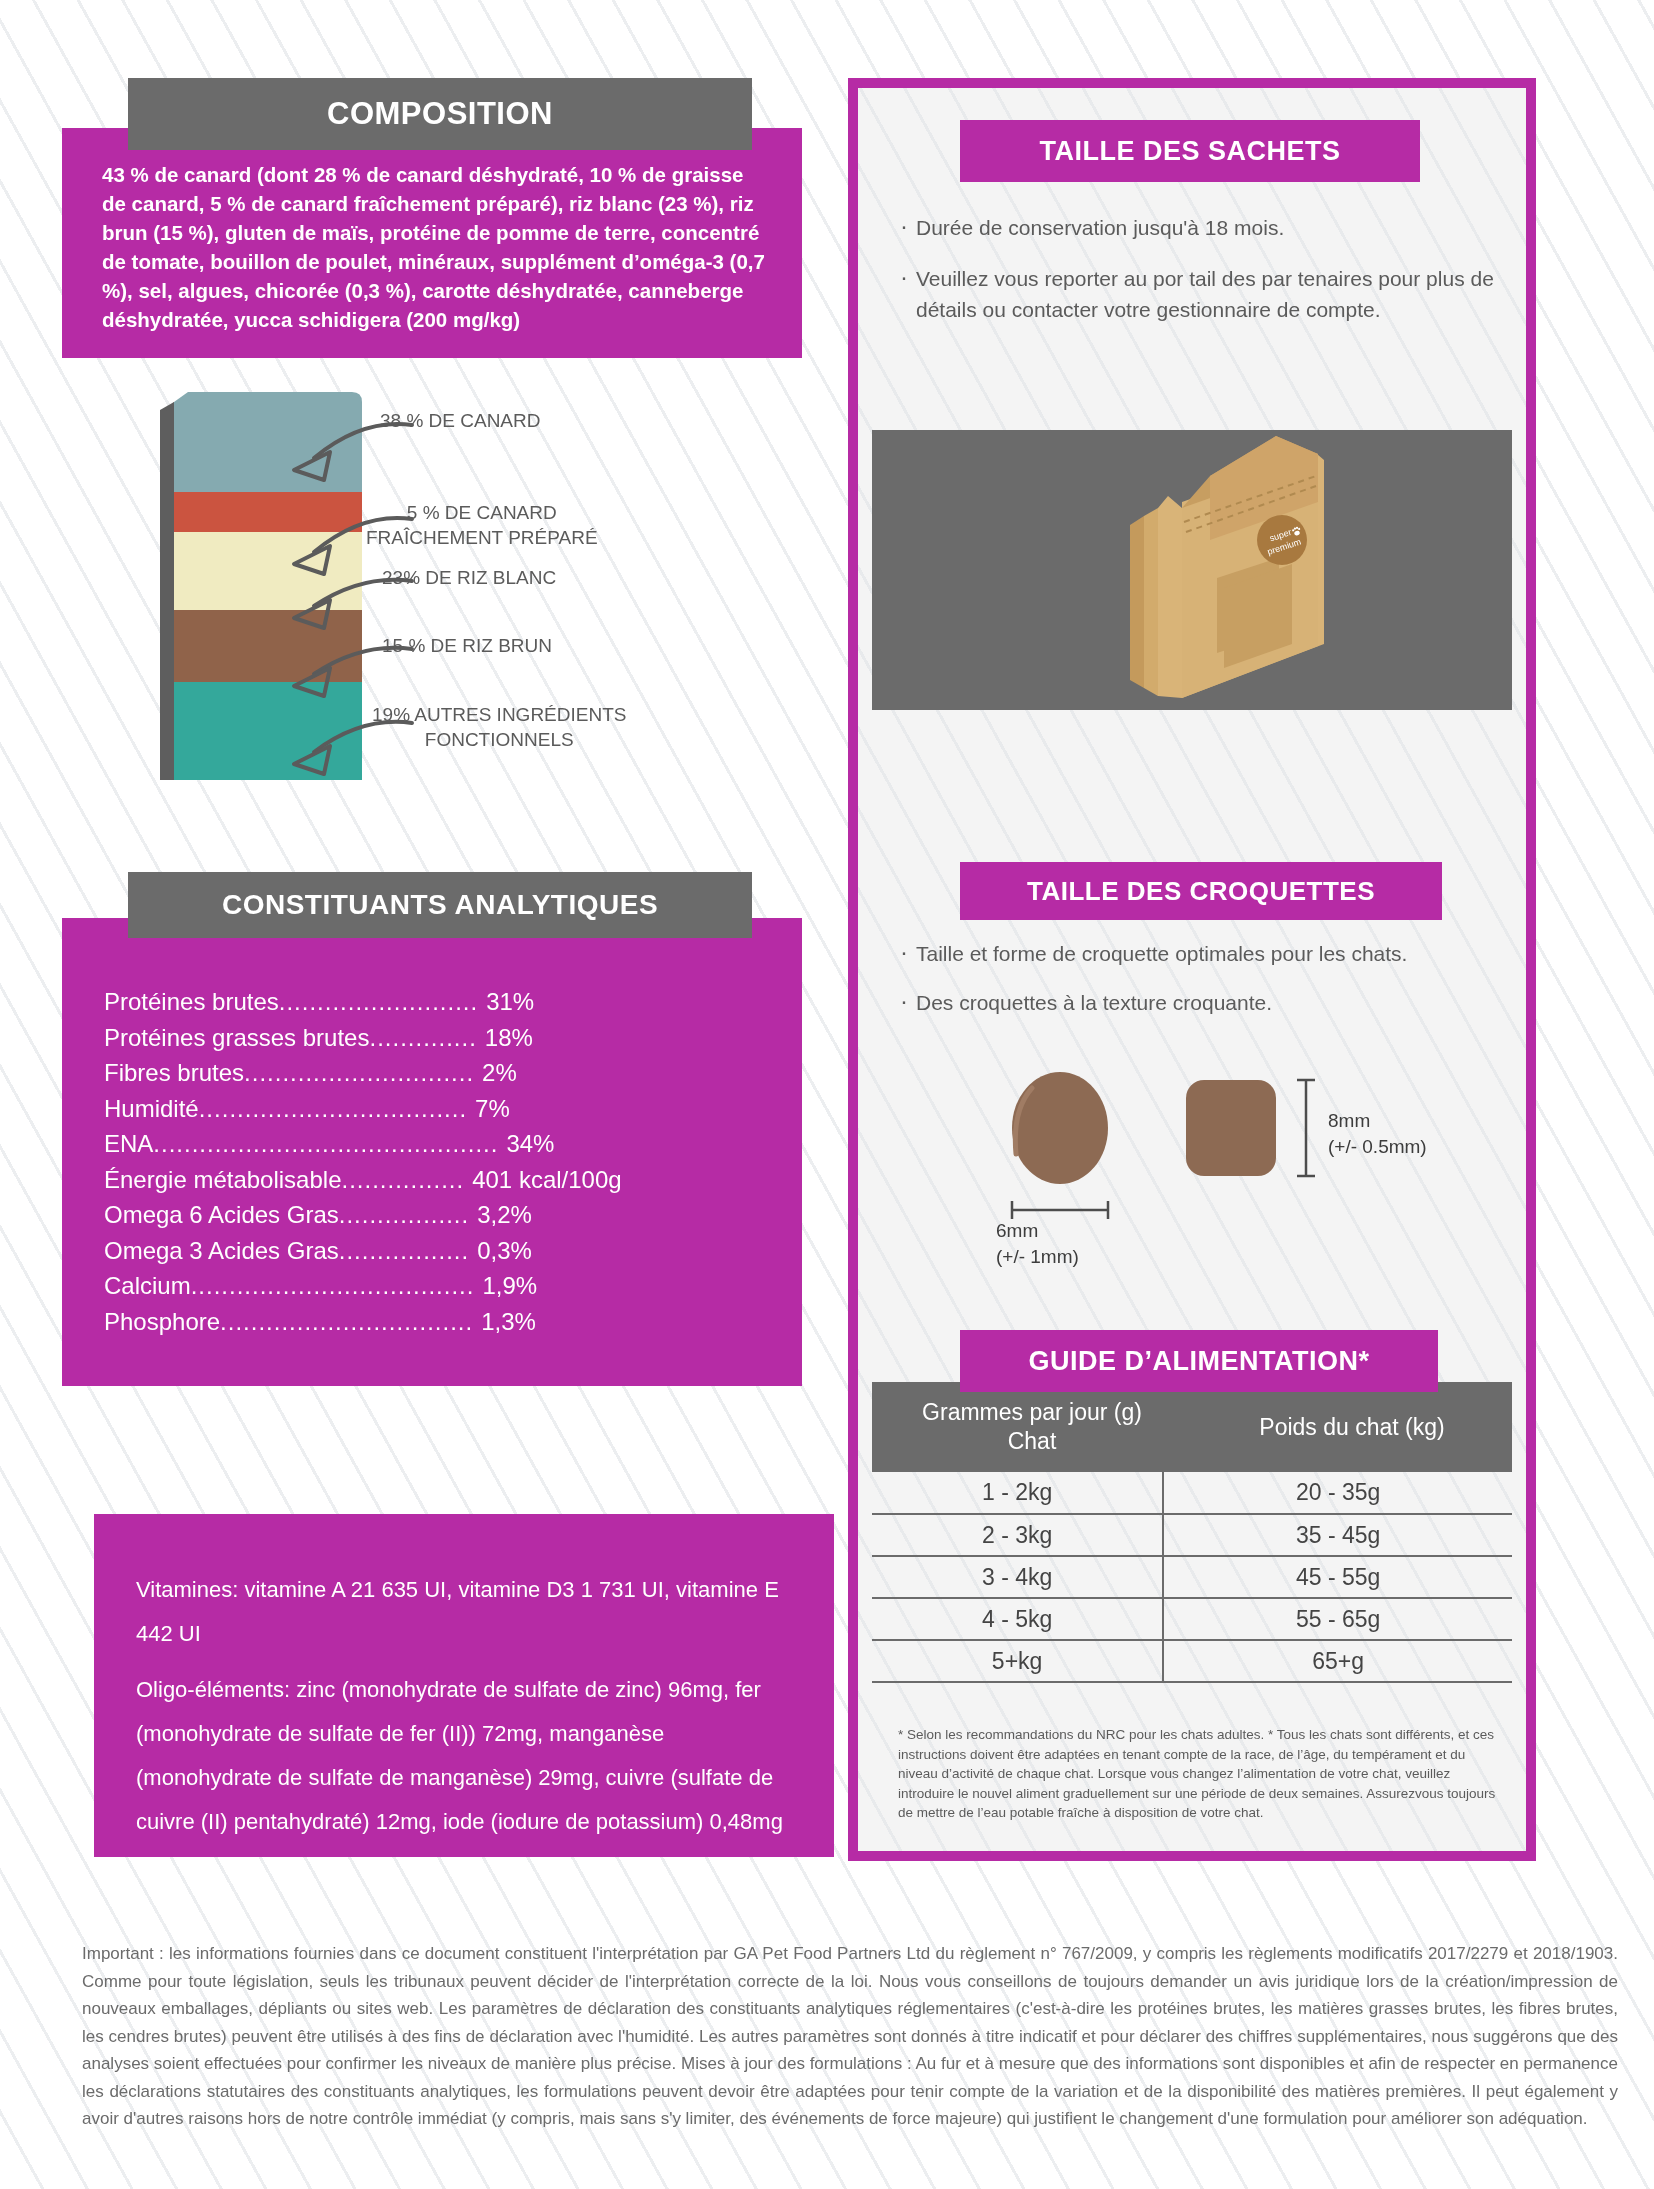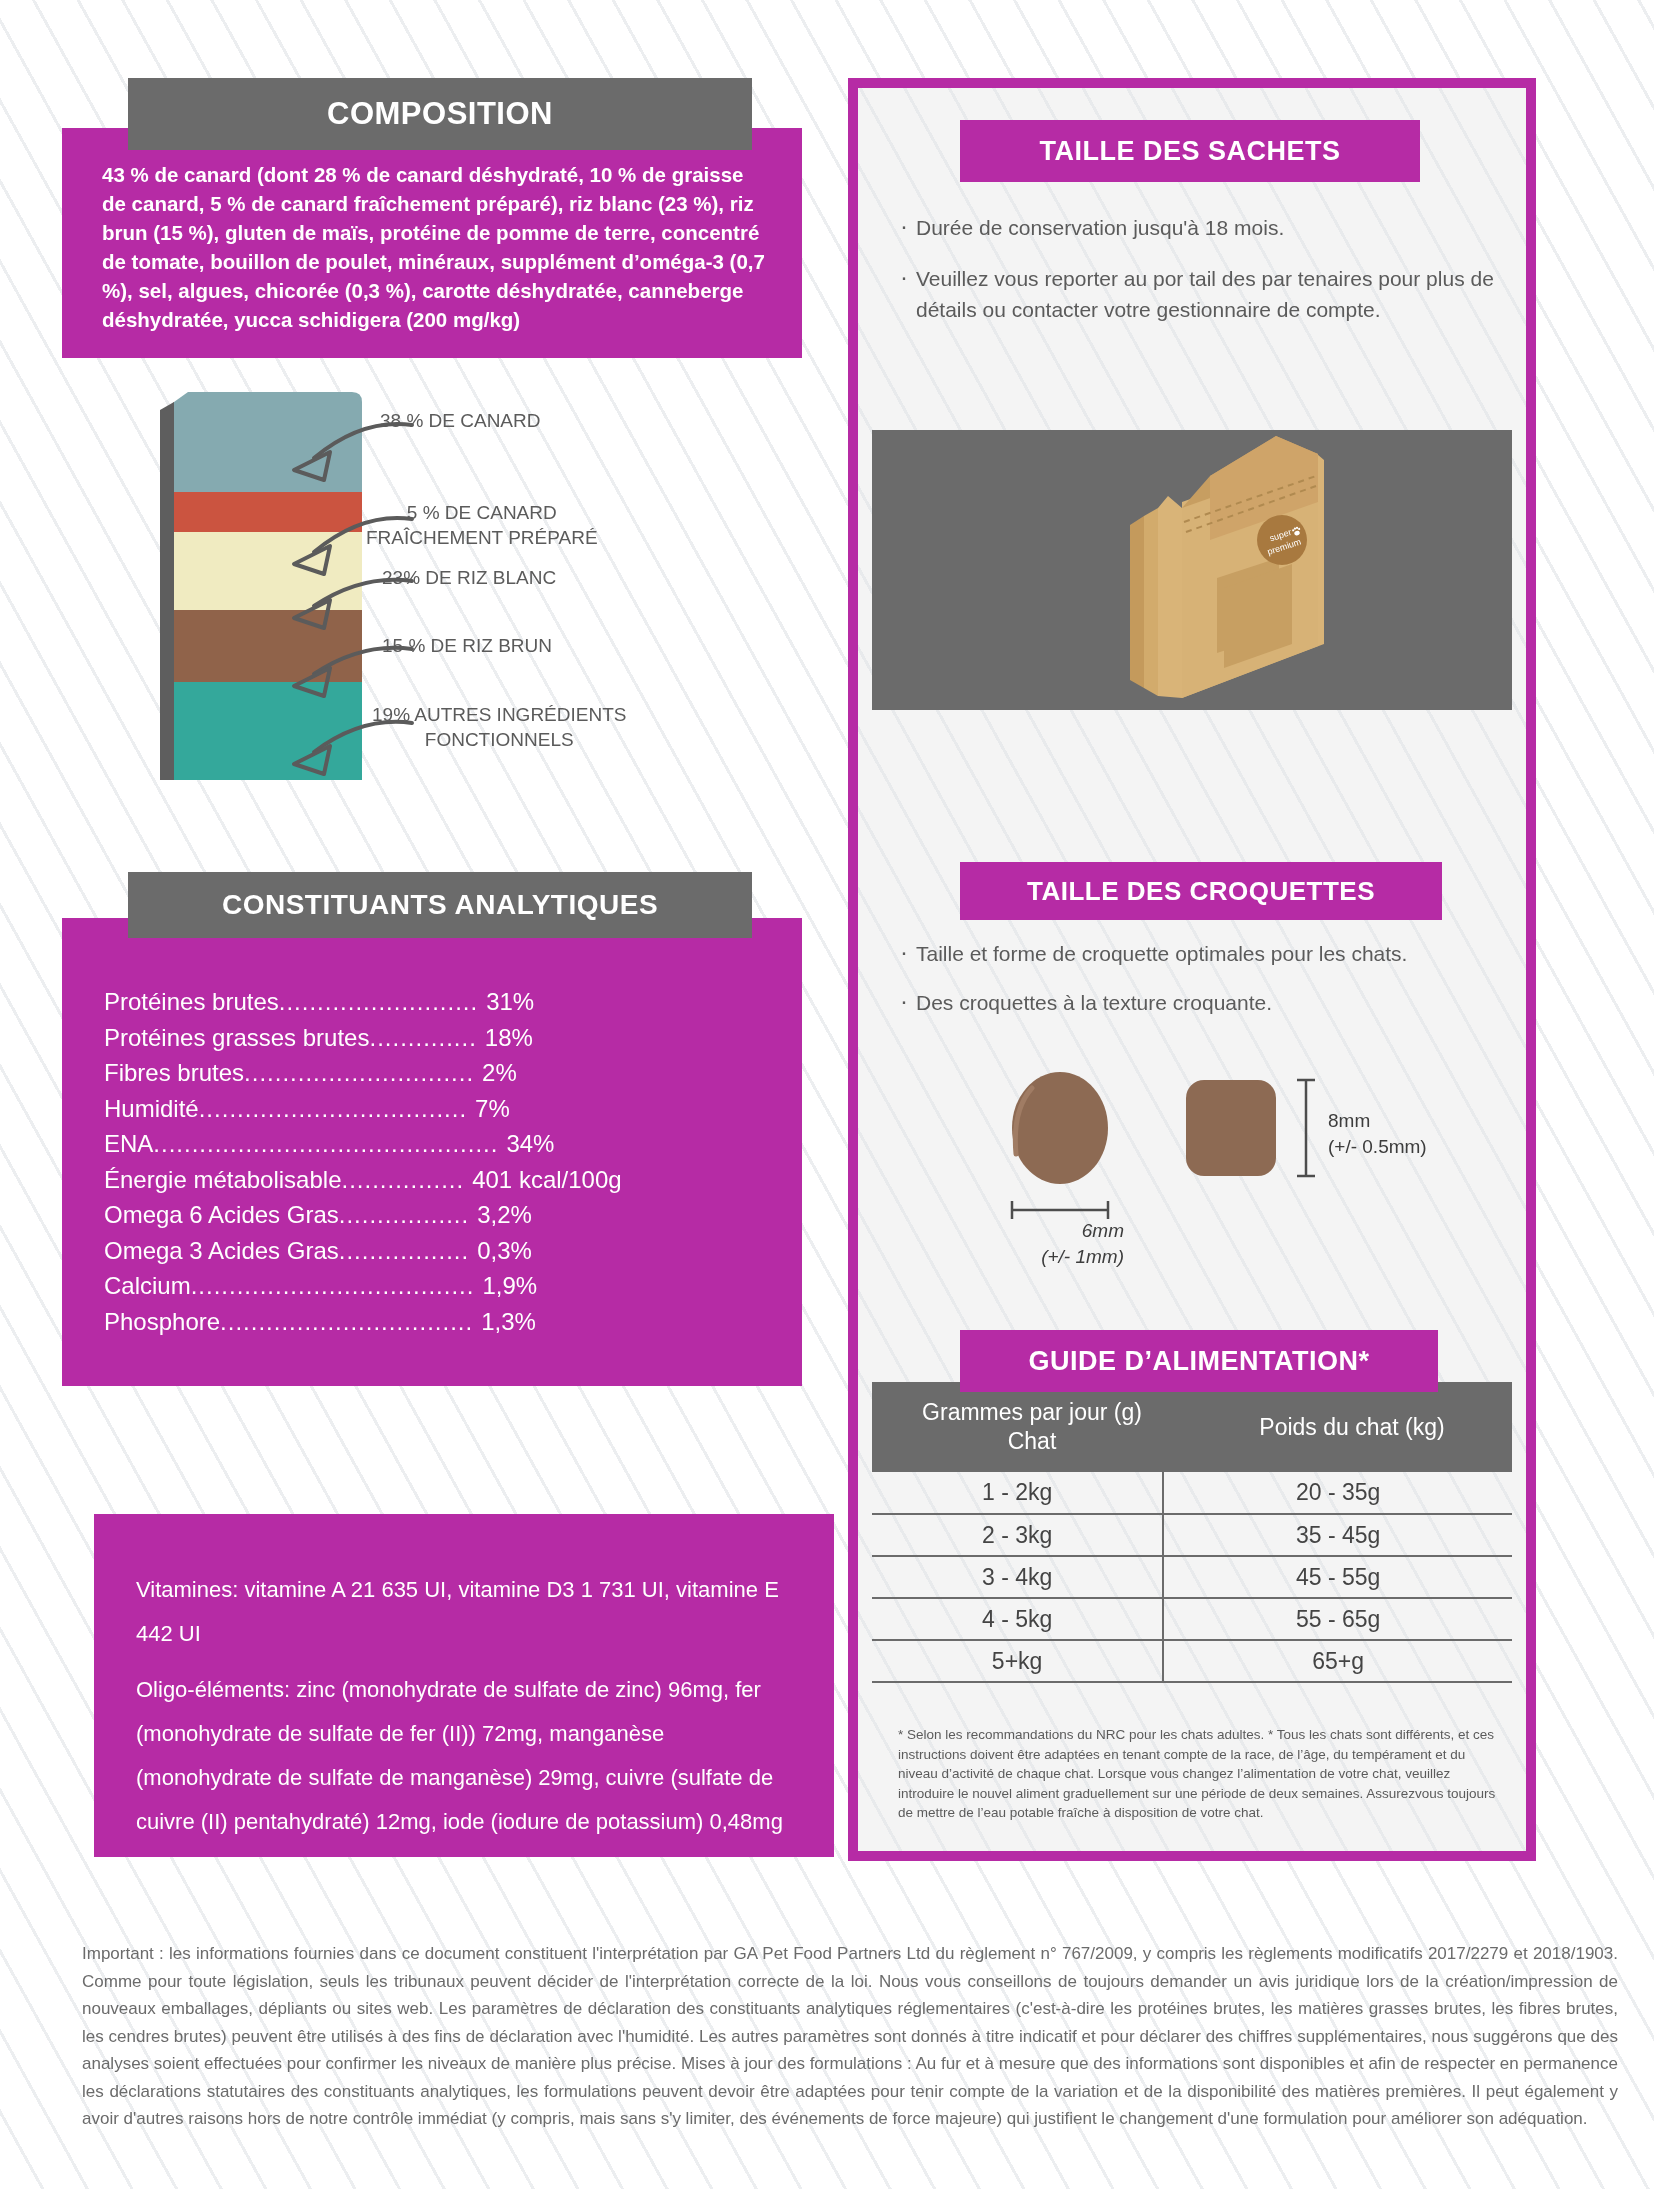--- a/index.html
+++ b/index.html
@@ -357,21 +357,21 @@
       <line x1="337" y1="106" x2="355" y2="106" stroke="#4d4d4d" stroke-width="2.5"></line>
 
       <line x1="52" y1="140" x2="148" y2="140" stroke="#4d4d4d" stroke-width="2.5"></line>
       <line x1="52" y1="131" x2="52" y2="149" stroke="#4d4d4d" stroke-width="2.5"></line>
       <line x1="148" y1="131" x2="148" y2="149" stroke="#4d4d4d" stroke-width="2.5"></line>
     </svg>
     <div style="position:absolute; left:368px; top:38px; font-size:19px; color:#3d3d3d; line-height:26px;">
       <div>8mm</div>
       <div>(+/- 0.5mm)</div>
     </div>
-    <div style="position:absolute; left:36px; top:148px; width:128px; text-align:right; font-size:19px; color:#3d3d3d; line-height:26px;font-style:italic;">
+    <div style="position:absolute; left:36px; top:148px; width:128px; text-align:left; font-size:19px; color:#3d3d3d; line-height:26px;">
       <div>6mm</div>
       <div>(+/- 1mm)</div>
     </div>
   </div>
 
   <div id="feed-headrow">
     <div>
       <span>
         <span>Grammes par jour (g)</span><br>
         <span>Chat</span>

